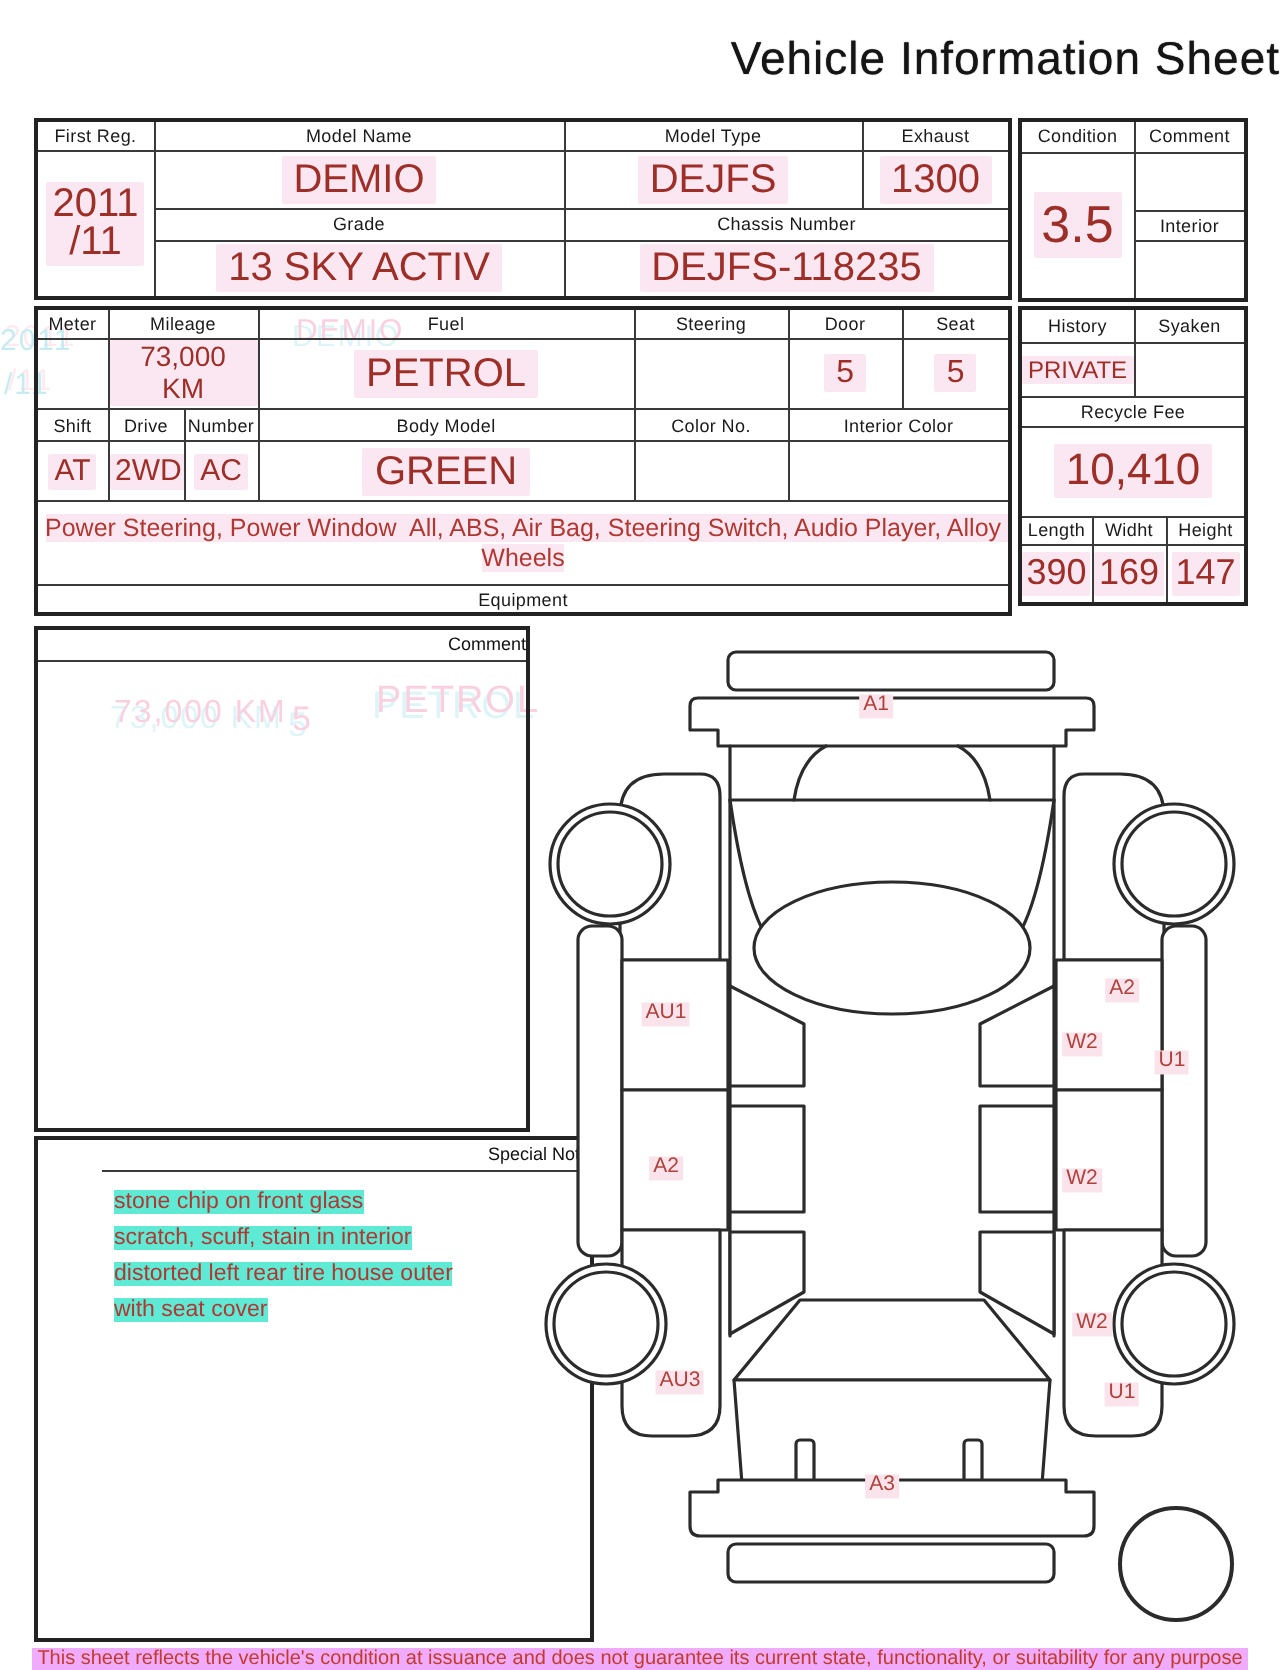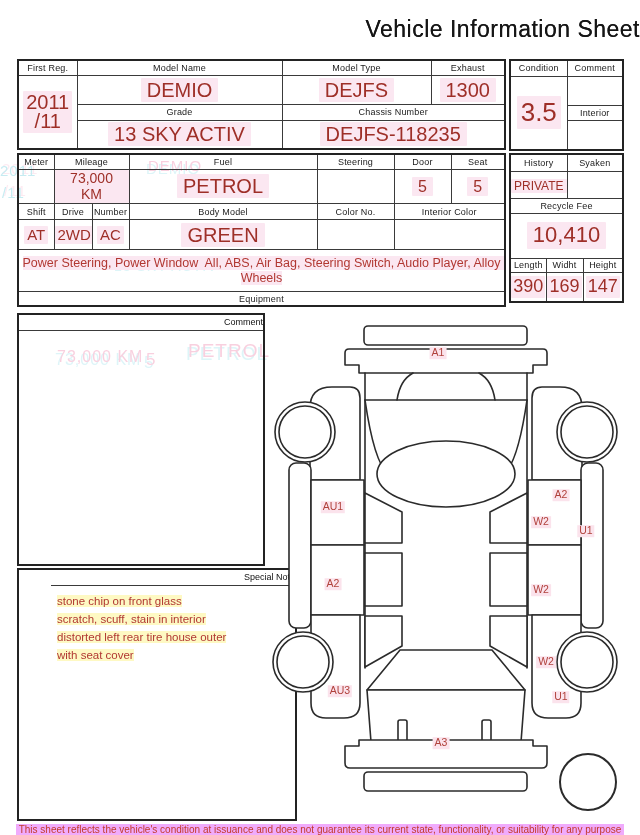--- a/index.html
+++ b/index.html
@@ -24,21 +24,21 @@
          letter-spacing:.5px;color:#151515;text-shadow:0 0 .5px #222;}
   #footer{position:absolute;top:819px;left:0;width:100%;text-align:center;}
   #footer span{font-size:10px;color:#c23a2c;background:#f0abfc;padding:0 3px;}
 
   
   .notebox{position:absolute;left:17px;width:244px;height:249px;border:2px solid #232323;background:transparent;}
   .notebox .bhead{height:15px;line-height:15px;text-align:right;font-size:9px;border-bottom:1px solid #3a3a3a;}
   .notebox .bbody{position:relative;padding:5px 6px;}
   #comment-box{top:313px;}
   #special-note-box{top:568px;padding-left:32px;}
-  .notetext{font-size:11.5px;line-height:1.13;color:#b13832;background:#fef9c3;
+  .notetext{font-size:11.5px;line-height:1.13;color:#b13832;background:#5eead4;
             white-space:pre-line;-webkit-box-decoration-break:clone;box-decoration-break:clone;}
 
   
   .hlflow{background:#fbe7f1;color:#b13832;white-space:pre-wrap;
           -webkit-box-decoration-break:clone;box-decoration-break:clone;}
   td.equip{ text-align:left;vertical-align:top;padding:2px 4px;font-size:12.5px;line-height:1.18;}
 
   
   #ghost-layer{position:absolute;inset:0;pointer-events:none;}
   .ghost{position:absolute;opacity:.5;letter-spacing:1px;white-space:nowrap;}

